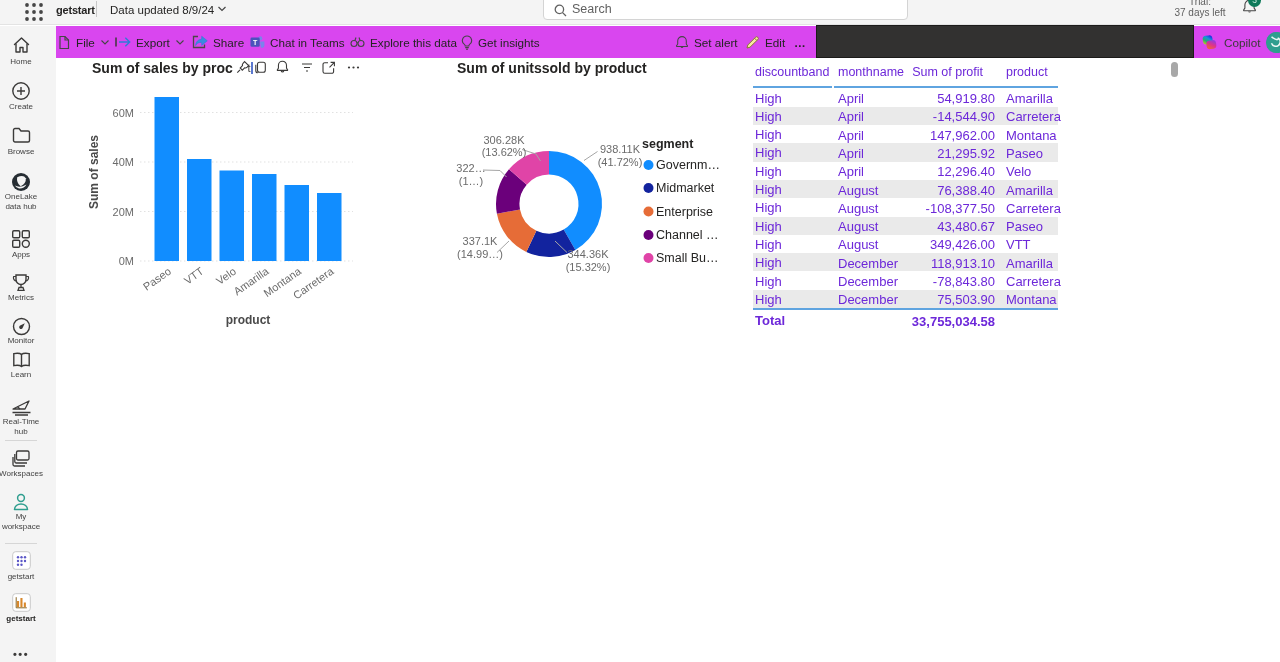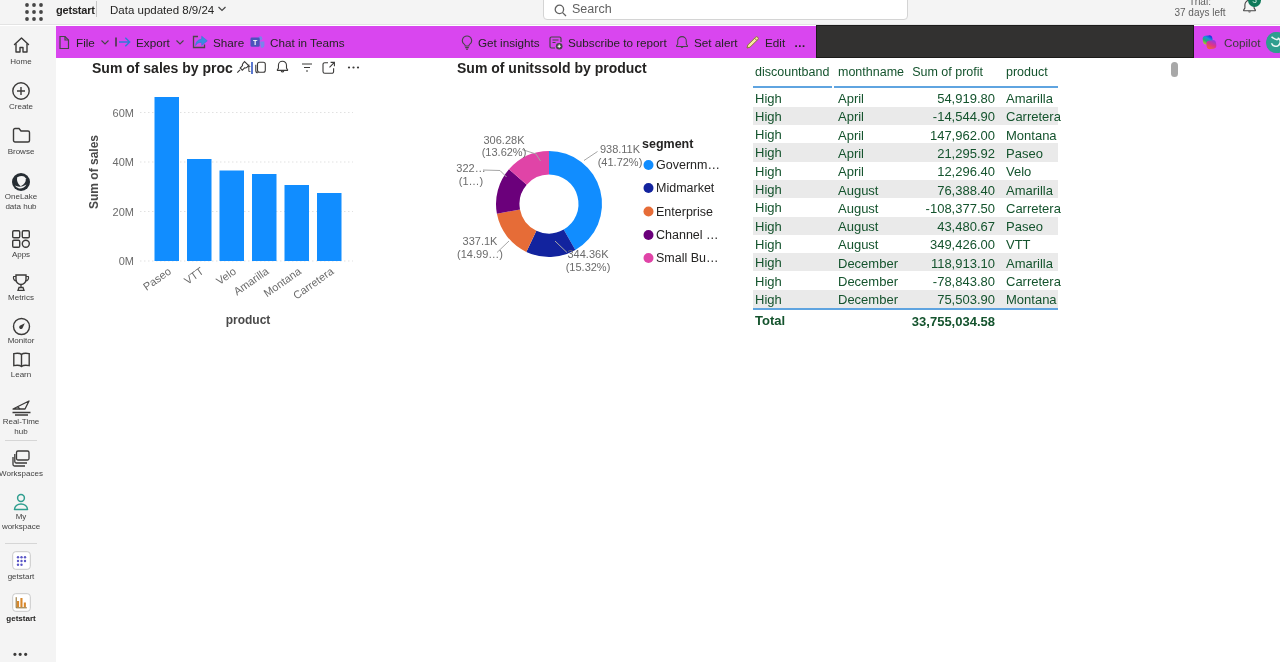--- a/index.html
+++ b/index.html
@@ -35,21 +35,21 @@
 .navdiv { position:absolute; left:5px; width:32px; height:1px; background:#d6d6d6; }
 
 
 #canvas { position:absolute; left:56px; top:58px; width:1224px; height:604px; background:#fff; }
 
 .vtitle { font-size:14px; font-weight:bold; color:#252423; white-space:nowrap; }
 
 
 #barchart { position:absolute; left:0; top:0; }
 
-#tblwrap { font-size:13px; color:#14532d; }
+#tblwrap { font-size:13px; color:#6d28d9; }
 .trow { position:absolute; left:0; width:305px; height:18.3px; }
 .trow.alt { background:#eaeaea; }
 .tc1 { position:absolute; left:2px; top:2px; }
 .tc2 { position:absolute; left:85px; top:2.5px; }
 .tc3 { position:absolute; left:110px; top:2.5px; width:132px; text-align:right;padding-left:28px; }
 .tc4 { position:absolute; left:253px; top:2.5px; }
 #thead { position:absolute; left:0; top:0px; width:305px; height:23px; font-size:12.5px; }
 #thead .tc1,#thead .tc2,#thead .tc3,#thead .tc4 { top:3px; }
 #thead .tc3 { width:120px; }
 .hline { position:absolute; left:0; width:305px; height:2px; background:#5fa4e0; }
@@ -125,35 +125,34 @@
   </div>
   <div class="titem" style="left:194px">
     <svg width="15" height="15" viewBox="0 0 15 15">
         <circle cx="10.2" cy="3.4" r="2.1" fill="#7b83eb"></circle>
         <path d="M10 6.4 h4.4 v4.2 a2.2 2.2 0 0 1 -3.5 1.8 z" fill="#7b83eb"></path>
         <rect x="0.5" y="2.6" width="9.2" height="9.2" rx="1.3" fill="#4b53bc"></rect>
         <text x="5.1" y="9.9" font-size="7" font-weight="bold" fill="#fff" text-anchor="middle" font-family="Liberation Sans">T</text>
       </svg>
     <span>Chat in Teams</span>
   </div>
+  <div class="titem" style="left:294px">
+    <svg width="15" height="12" viewBox="0 0 15 12">
+        <circle cx="4" cy="7.5" r="3" fill="none" stroke="#464646" stroke-width="1.1"></circle>
+        <circle cx="11" cy="7.5" r="3" fill="none" stroke="#464646" stroke-width="1.1"></circle>
+        <path d="M7 7 a1.5 1.5 0 0 1 1 0 M4.8 4.7 L6 1.5 M10.2 4.7 L9 1.5" fill="none" stroke="#464646" stroke-width="1.1"></path>
+      </svg>
+    <span>Explore this data</span>
+  </div>
   <div class="titem" style="left:405px">
     <svg width="12" height="15" viewBox="0 0 12 15">
         <path d="M6 1 a4.6 4.6 0 0 1 2.6 8.4 c-0.5 0.4 -0.8 0.8 -0.8 1.6 h-3.6 c0 -0.8 -0.3 -1.2 -0.8 -1.6 A4.6 4.6 0 0 1 6 1 z" fill="none" stroke="#464646" stroke-width="1.1"></path>
         <path d="M4.2 12.6 h3.6 M5 14.2 h2" stroke="#464646" stroke-width="1.1"></path>
       </svg>
     <span>Get insights</span>
-  </div>
-  <div class="titem" style="left:492px">
-    <svg width="15" height="15" viewBox="0 0 15 15">
-        <path d="M13 7 V3.5 a1.5 1.5 0 0 0 -1.5 -1.5 h-8 A1.5 1.5 0 0 0 2 3.5 v8 a1.5 1.5 0 0 0 1.5 1.5 H7" fill="none" stroke="#464646" stroke-width="1.2"></path>
-        <path d="M4.5 5 h6 M4.5 7.5 h3" stroke="#464646" stroke-width="1.1"></path>
-        <circle cx="11.2" cy="11.2" r="3.3" fill="#464646"></circle>
-        <path d="M11.2 9.6 v3.2 M9.6 11.2 h3.2" stroke="#fff" stroke-width="1.1"></path>
-      </svg>
-    <span>Subscribe to report</span>
   </div>
   <div class="titem" style="left:619px">
     <svg width="14" height="15" viewBox="0 0 15 15">
         <path d="M7.5 1.2 a4.6 4.6 0 0 1 4.6 4.6 v3.2 l1.2 1.9 a0.5 0.5 0 0 1 -0.45 0.8 h-10.7 a0.5 0.5 0 0 1 -0.45 -0.8 l1.2 -1.9 v-3.2 a4.6 4.6 0 0 1 4.6 -4.6 z" fill="none" stroke="#464646" stroke-width="1.1"></path>
         <path d="M6 12.4 a1.6 1.6 0 0 0 3 0 z" fill="#464646"></path>
       </svg>
     <span>Set alert</span>
   </div>
   <div class="titem" style="left:689px">
     <svg width="15" height="15" viewBox="0 0 15 15">

